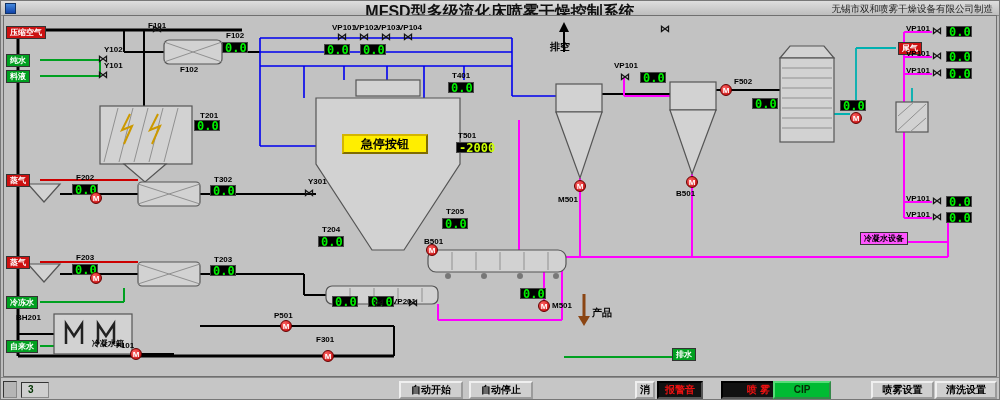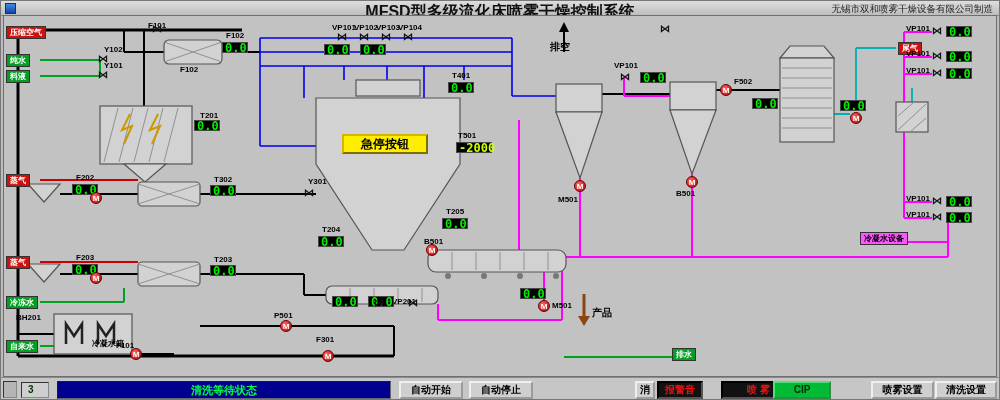--- a/index.html
+++ b/index.html
@@ -235,21 +235,20 @@
         <span class="valve" style="left: 404px; top: 282px;">⋈</span>
       </div>
 
     <div class="estop">急停按钮</div>
   </div>
 
 
   <div class="bottombar">
     <div class="cornersq"></div>
     <div class="pagebox">3</div>
-    <div class="statusfield">清洗等待状态</div>
     <div class="bbtn" style="left:398px;width:64px">自动开始</div>
     <div class="bbtn" style="left:468px;width:64px">自动停止</div>
     <div class="bbtn" style="left:634px;width:20px">消</div>
     <div class="bbtn dark" style="left:656px;width:46px">报警音</div>
     <div class="bbtn dark" style="left:720px;width:75px">喷 雾</div>
     <div class="bbtn greenbtn" style="left:772px;width:58px">CIP</div>
     <div class="bbtn" style="left:870px;width:63px">喷雾设置</div>
     <div class="bbtn" style="left:934px;width:62px">清洗设置</div>
   </div>
 

